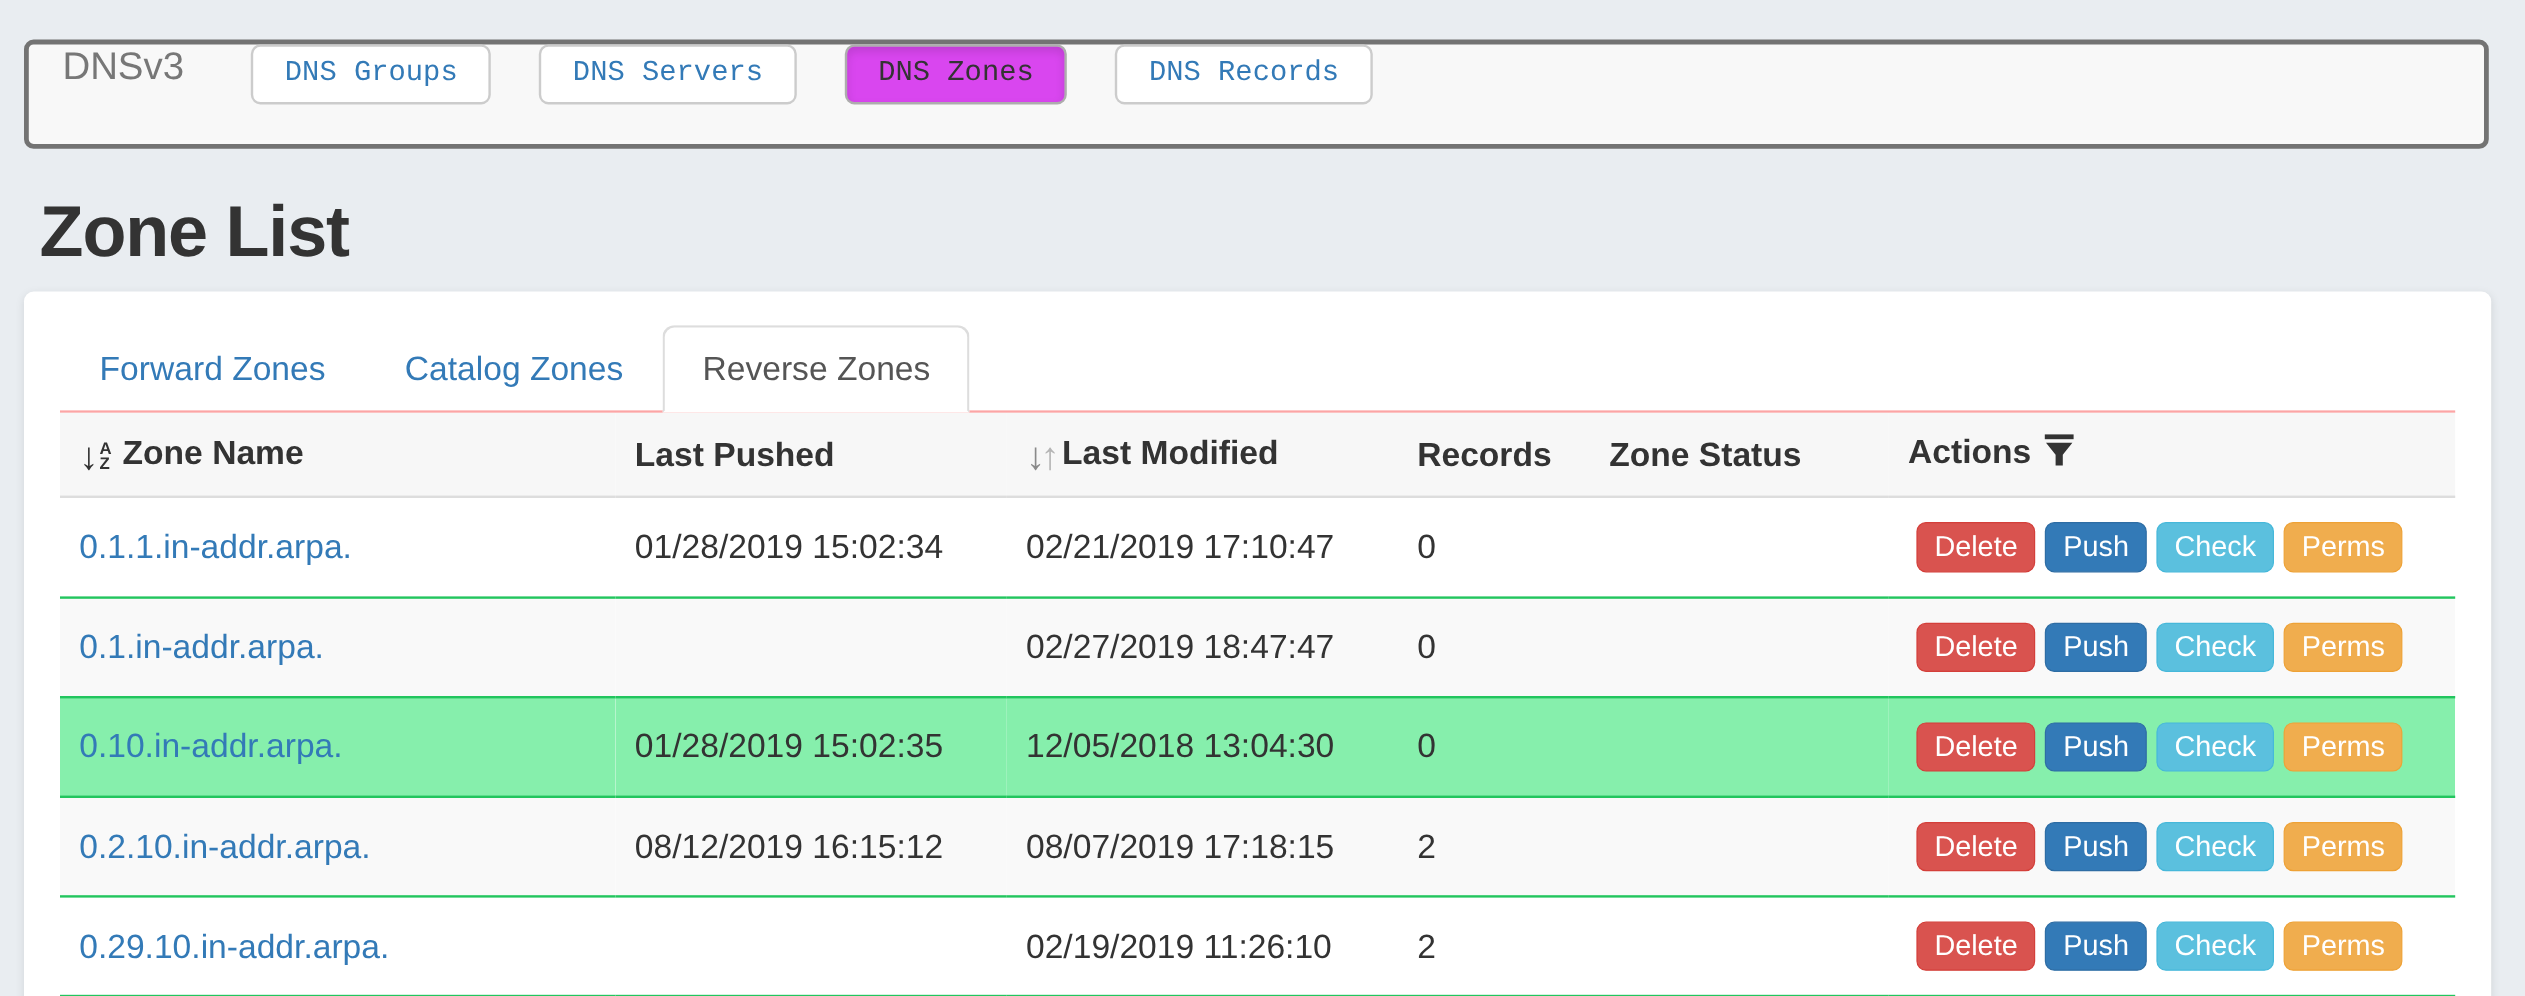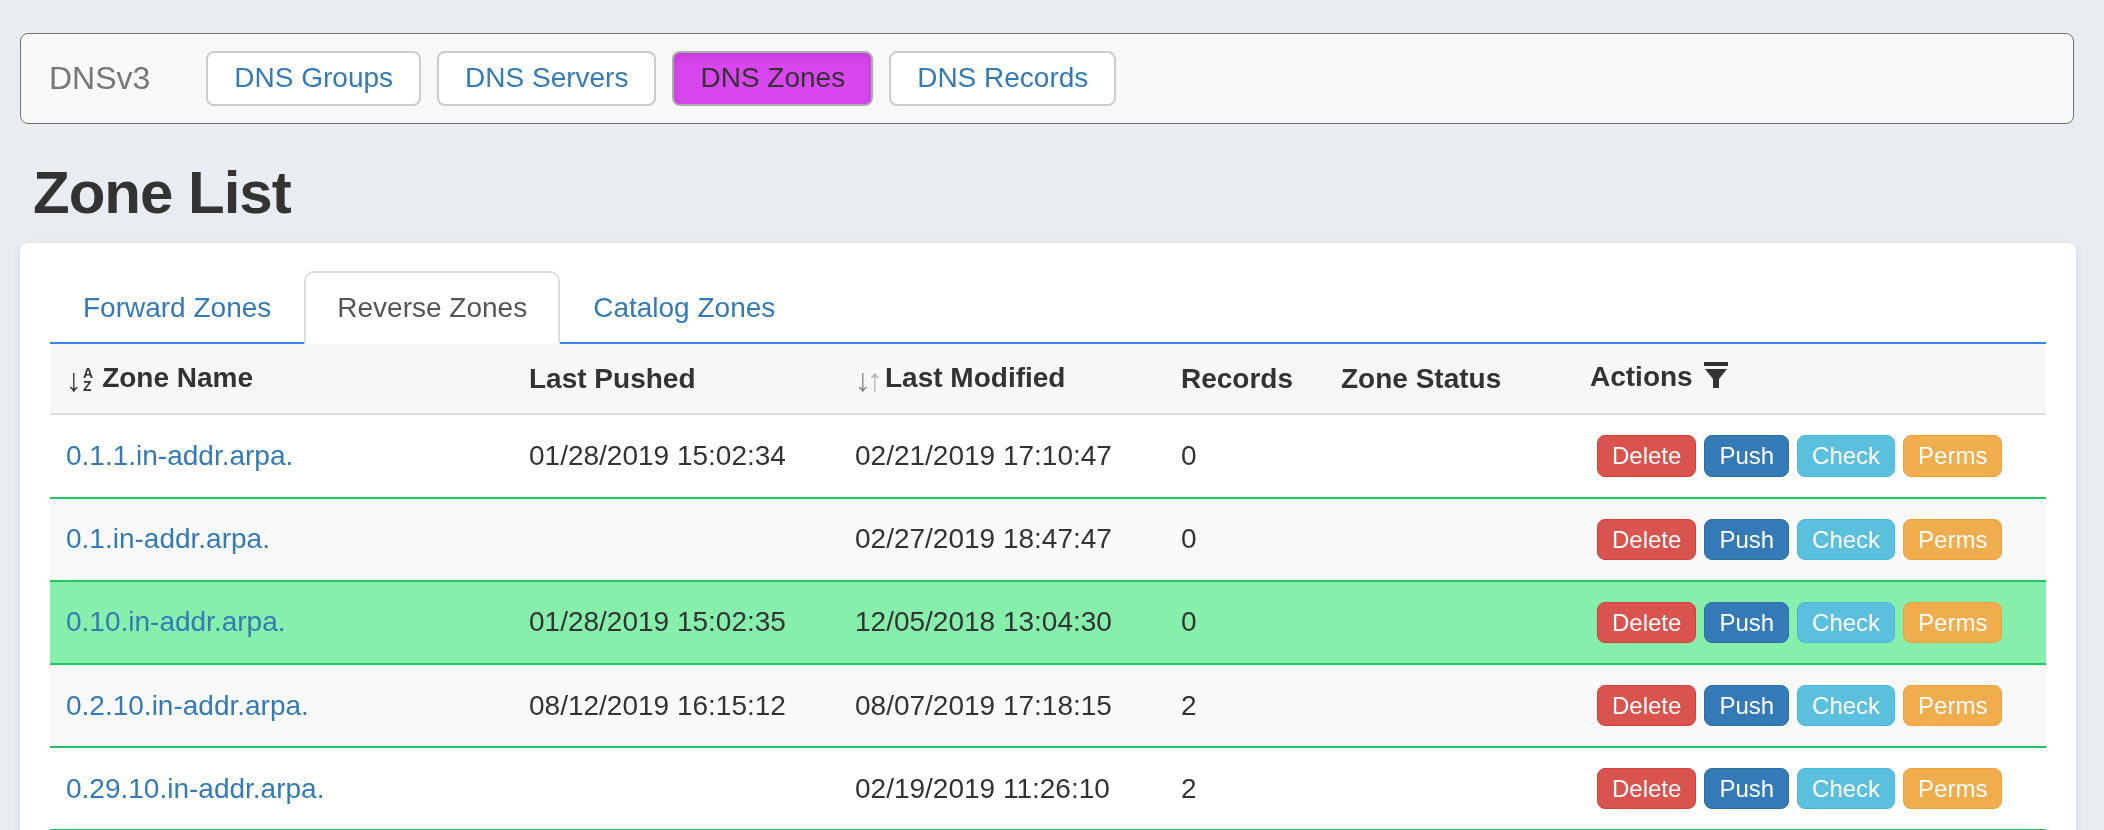--- a/index.html
+++ b/index.html
@@ -9,40 +9,39 @@
     background: #e9edf1;
     font-family: "Liberation Sans", "DejaVu Sans", sans-serif;
     color: #333;
   }
 
   
   .topbar {
     margin: 33px 30px 0 20px;
     height: 91px;
     background: #f8f8f8;
-    border: 1px solid #737373;
+    border: 4px solid #737373;
     border-radius: 8px;
     display: flex;
-    align-items: center;
     padding-left: 28px;
   }
   .brand {
     font-size: 32px;
     color: #777;
     margin-right: 56px;
   }
   .tbtn {
-    font-family: Liberation Sans, sans-serif;
-    font-size: 28px;
+    font-family: Liberation Mono, monospace;
+    font-size: 24px;
     color: #337ab7;
     background: #fff;
     border: 2px solid #ccc;
     border-radius: 8px;
     padding: 10px 26px;
-    margin-right: 16px;
+    margin-right: 40px;
     cursor: pointer;
     line-height: 1.1;
   }
   .tbtn.active {
     background: #d946ef;
     border-color: #adadad;
     color: #333;
     box-shadow: inset 0 4px 8px rgba(0,0,0,0.12);
   }
 
@@ -78,21 +77,21 @@
     border-radius: 8px 8px 0 0;
     box-shadow: 0 2px 8px rgba(0,0,0,0.10);
     padding: 28px 30px 0 30px;
     height: 600px;
   }
 
   
   .tabs {
     display: flex;
     list-style: none;
-    border-bottom: 2px solid #3b82f6;
+    border-bottom: 2px solid #fca5a5;
   }
   .tab {
     font-size: 28px;
     color: #337ab7;
     padding: 20px 31px;
     margin-bottom: -2px;
     border: 2px solid transparent;
     border-radius: 10px 10px 0 0;
     cursor: pointer;
     line-height: 1.05;
@@ -195,22 +194,22 @@
   <span id="toolbar-nav"><button class="tbtn">DNS Groups</button><button class="tbtn">DNS Servers</button><button class="tbtn active">DNS Zones</button><button class="tbtn">DNS Records</button></span>
 </div>
 
 <div class="page-head">
   <h1>Zone List</h1>
 </div>
 
 <div class="panel">
   <ul class="tabs" id="zone-tabs">
       <li class="tab">Forward Zones</li>
+      <li class="tab">Catalog Zones</li>
       <li class="tab active">Reverse Zones</li>
-      <li class="tab">Catalog Zones</li>
     </ul>
 
   <table>
     <colgroup>
       <col class="c1">
         <col class="c2">
         <col class="c3">
         <col class="c4">
         <col class="c5">
         <col>

